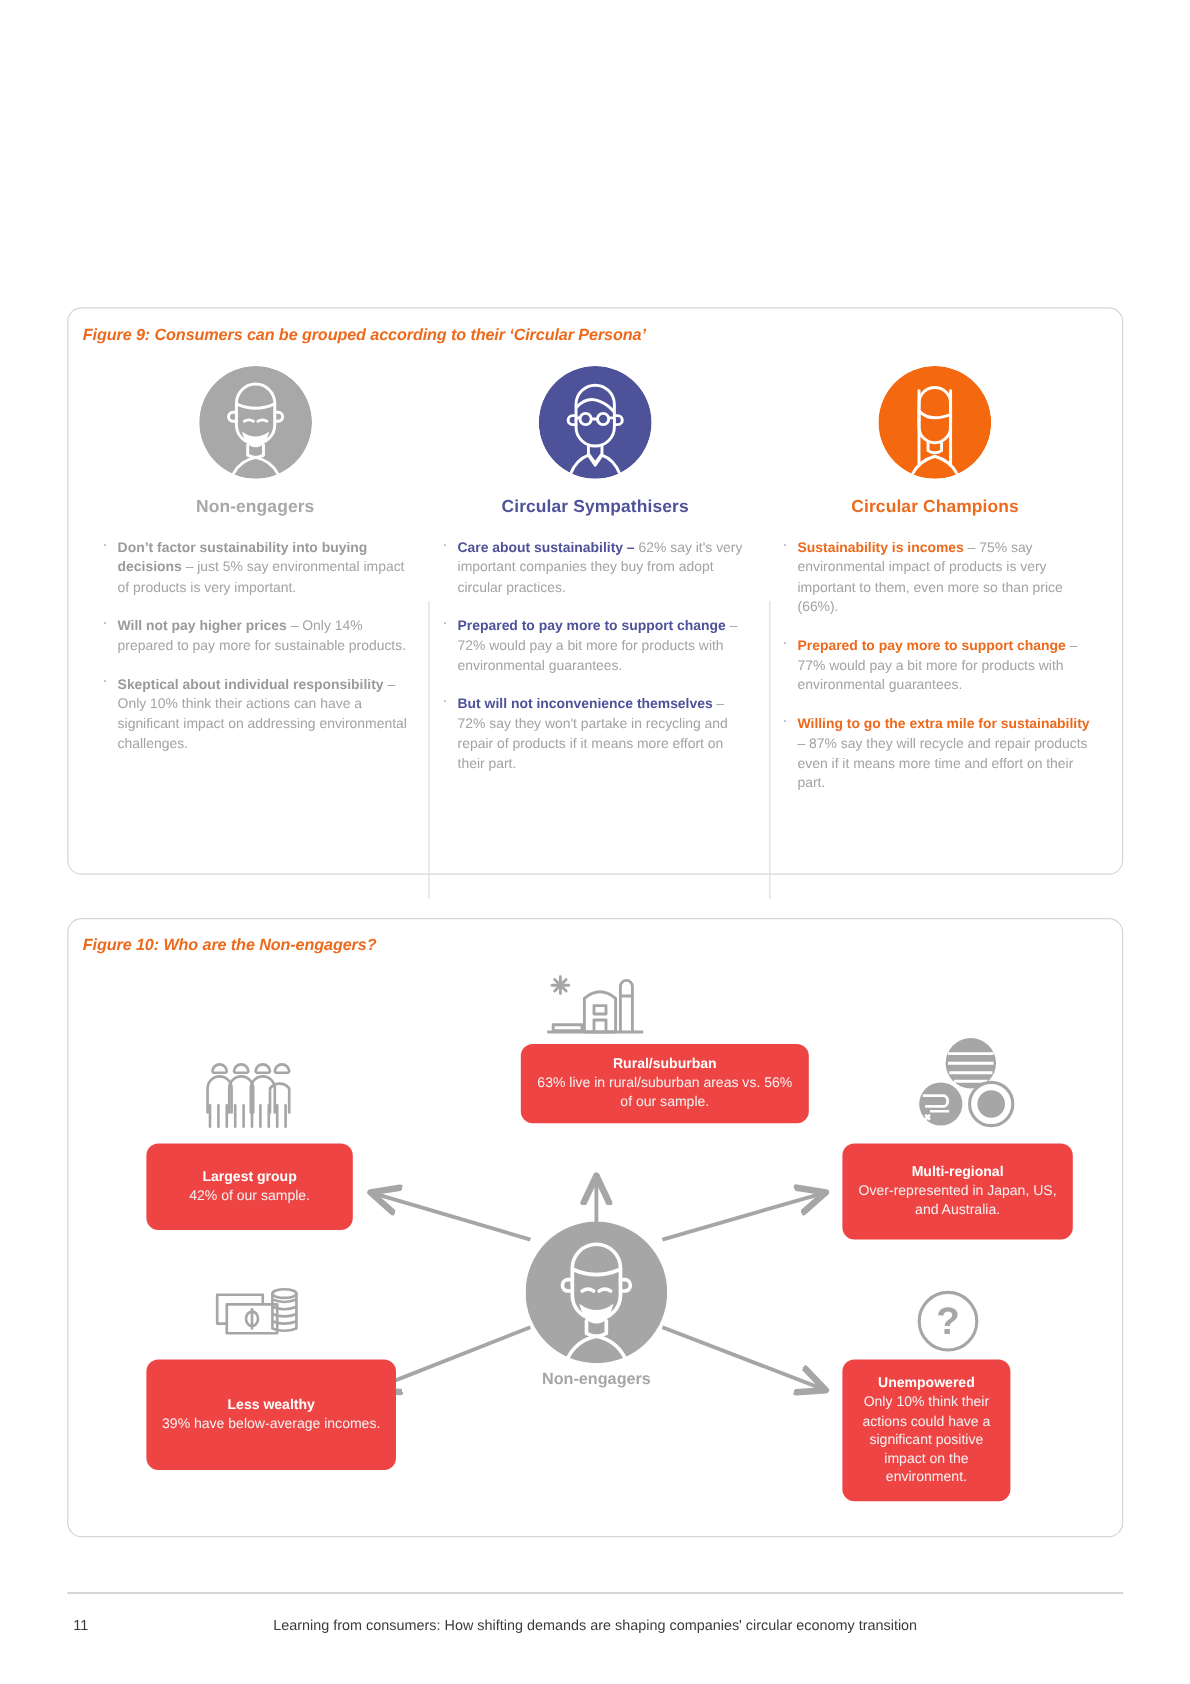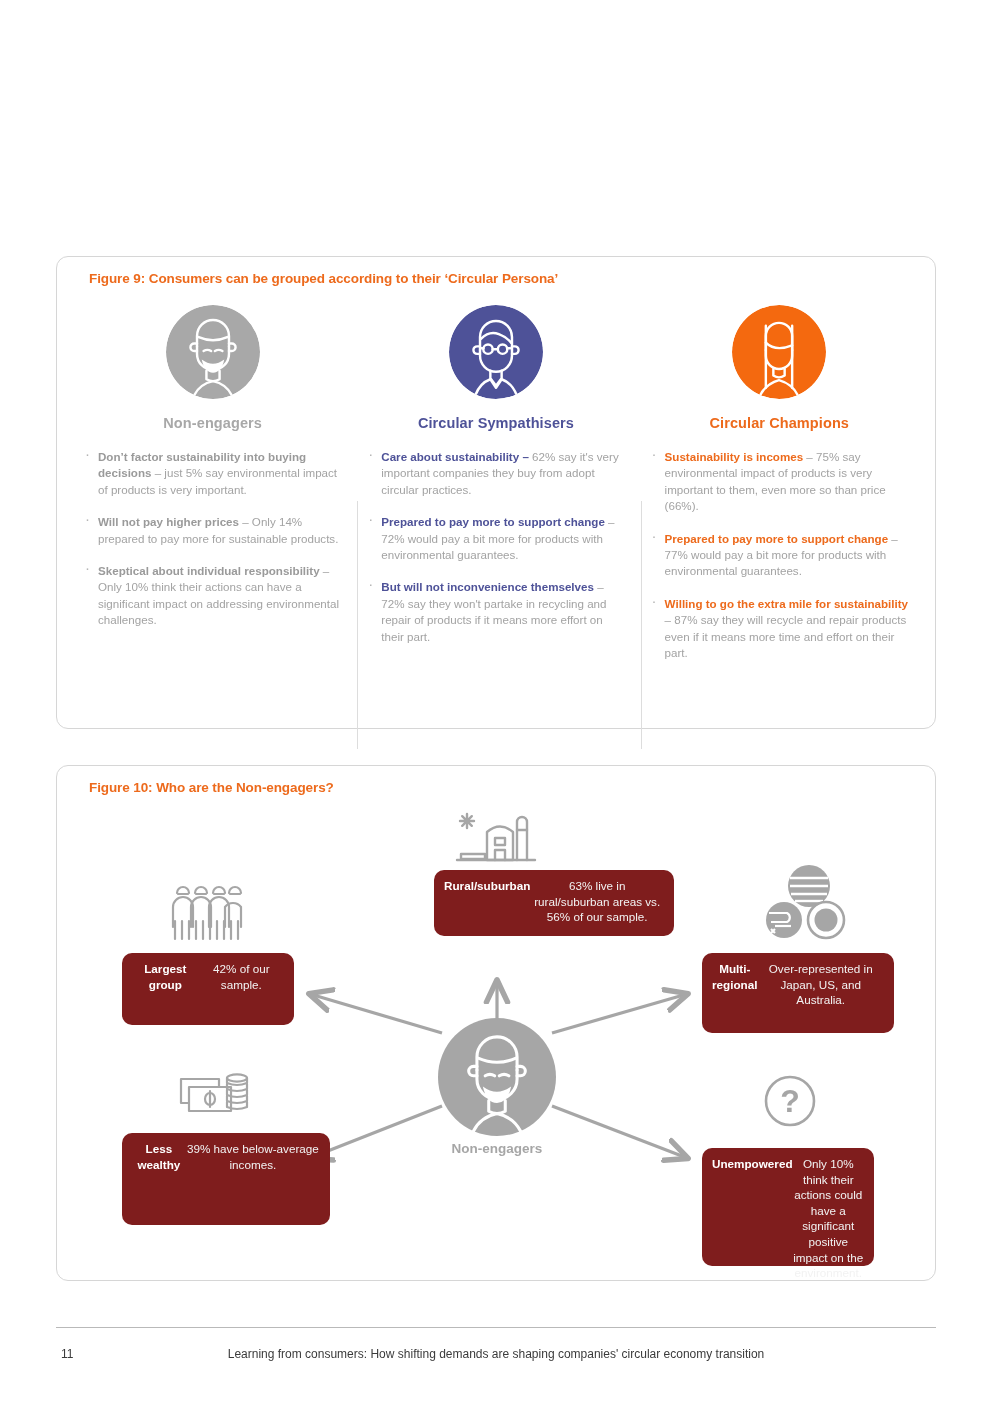--- a/index.html
+++ b/index.html
@@ -21,26 +21,27 @@
     box-sizing: border-box;
     border: 1px solid #d6d6d6;
     border-radius: 12px;
     background: #ffffff;
   }
   #figure9 { left: 56px;  top: 256px;  width: 880px; height: 473px; }
   #figure10 { left: 56px; top: 765px;  width: 880px; height: 516px; }
 
   .fig-title {
     position: absolute;
-    left: 32px;
+    left: 12px;
     top: 14px;
     font-size: 13.5px;
     font-weight: bold;
     color: #ED6A1C;
     letter-spacing: -0.1px;
+    font-style: italic;
   }
 
   
   .persona-cols {
     position: absolute;
     left: 0; right: 0;
     top: 42px;
     display: flex;
     padding: 0 14px;
   }
@@ -114,26 +115,26 @@
   
   #fig10-canvas {
     position: absolute;
     left: 0; top: 0;
     width: 880px;
     height: 516px;
   }
   .node-box {
     position: absolute;
     box-sizing: border-box;
-    background: #7f1d1d;
+    background: #ef4444;
     border-radius: 10px;
     color: #ffffff;
     text-align: center;
     display: flex;
-    flex-direction: row;
+    flex-direction: column;
     justify-content: center;
     padding: 8px 10px;
   }
   .node-title {
     font-size: 11.7px;
     font-weight: bold;
     line-height: 16px;
   }
   .node-desc {
     font-size: 11.7px;
@@ -372,21 +373,21 @@
     </svg>
     <div class="node-box" style="left:65px; top:367px; width:208px; height:92px;">
       <div class="node-title">Less wealthy</div>
       <div class="node-desc">39% have below-average incomes.</div>
     </div>
 
     <svg class="node-icon" style="left:705px; top:307px; width:56px; height:56px;" viewBox="0 0 56 56">
       <circle cx="28" cy="28" r="24" fill="none" stroke="#a6a6a6" stroke-width="2.6"></circle>
       <text x="28" y="39" text-anchor="middle" font-family="Liberation Sans, sans-serif" font-size="32" font-weight="bold" fill="#a6a6a6">?</text>
     </svg>
-    <div class="node-box" style="left:645px; top:367px; width:172px; height:118px;margin-top:15px;">
+    <div class="node-box" style="left:645px; top:367px; width:140px; height:118px;">
       <div class="node-title">Unempowered</div>
       <div class="node-desc">Only 10% think their actions could have a significant positive impact on the environment.</div>
     </div>
 
     <svg style="position:absolute; left:381px; top:252px; width:118px; height:118px;" viewBox="0 0 100 100">
       <circle cx="50" cy="50" r="50" fill="#a6a6a6"></circle>
       <g fill="none" stroke="#ffffff" stroke-width="2.6" stroke-linecap="round" stroke-linejoin="round">
         <path d="M33 44 V33 a17 17 0 0 1 34 0 V44"></path>
         <path d="M34 34 q16 7 32 0"></path>
         <path d="M33 41 h-3 a4 4 0 0 0 0 8 h3"></path>

